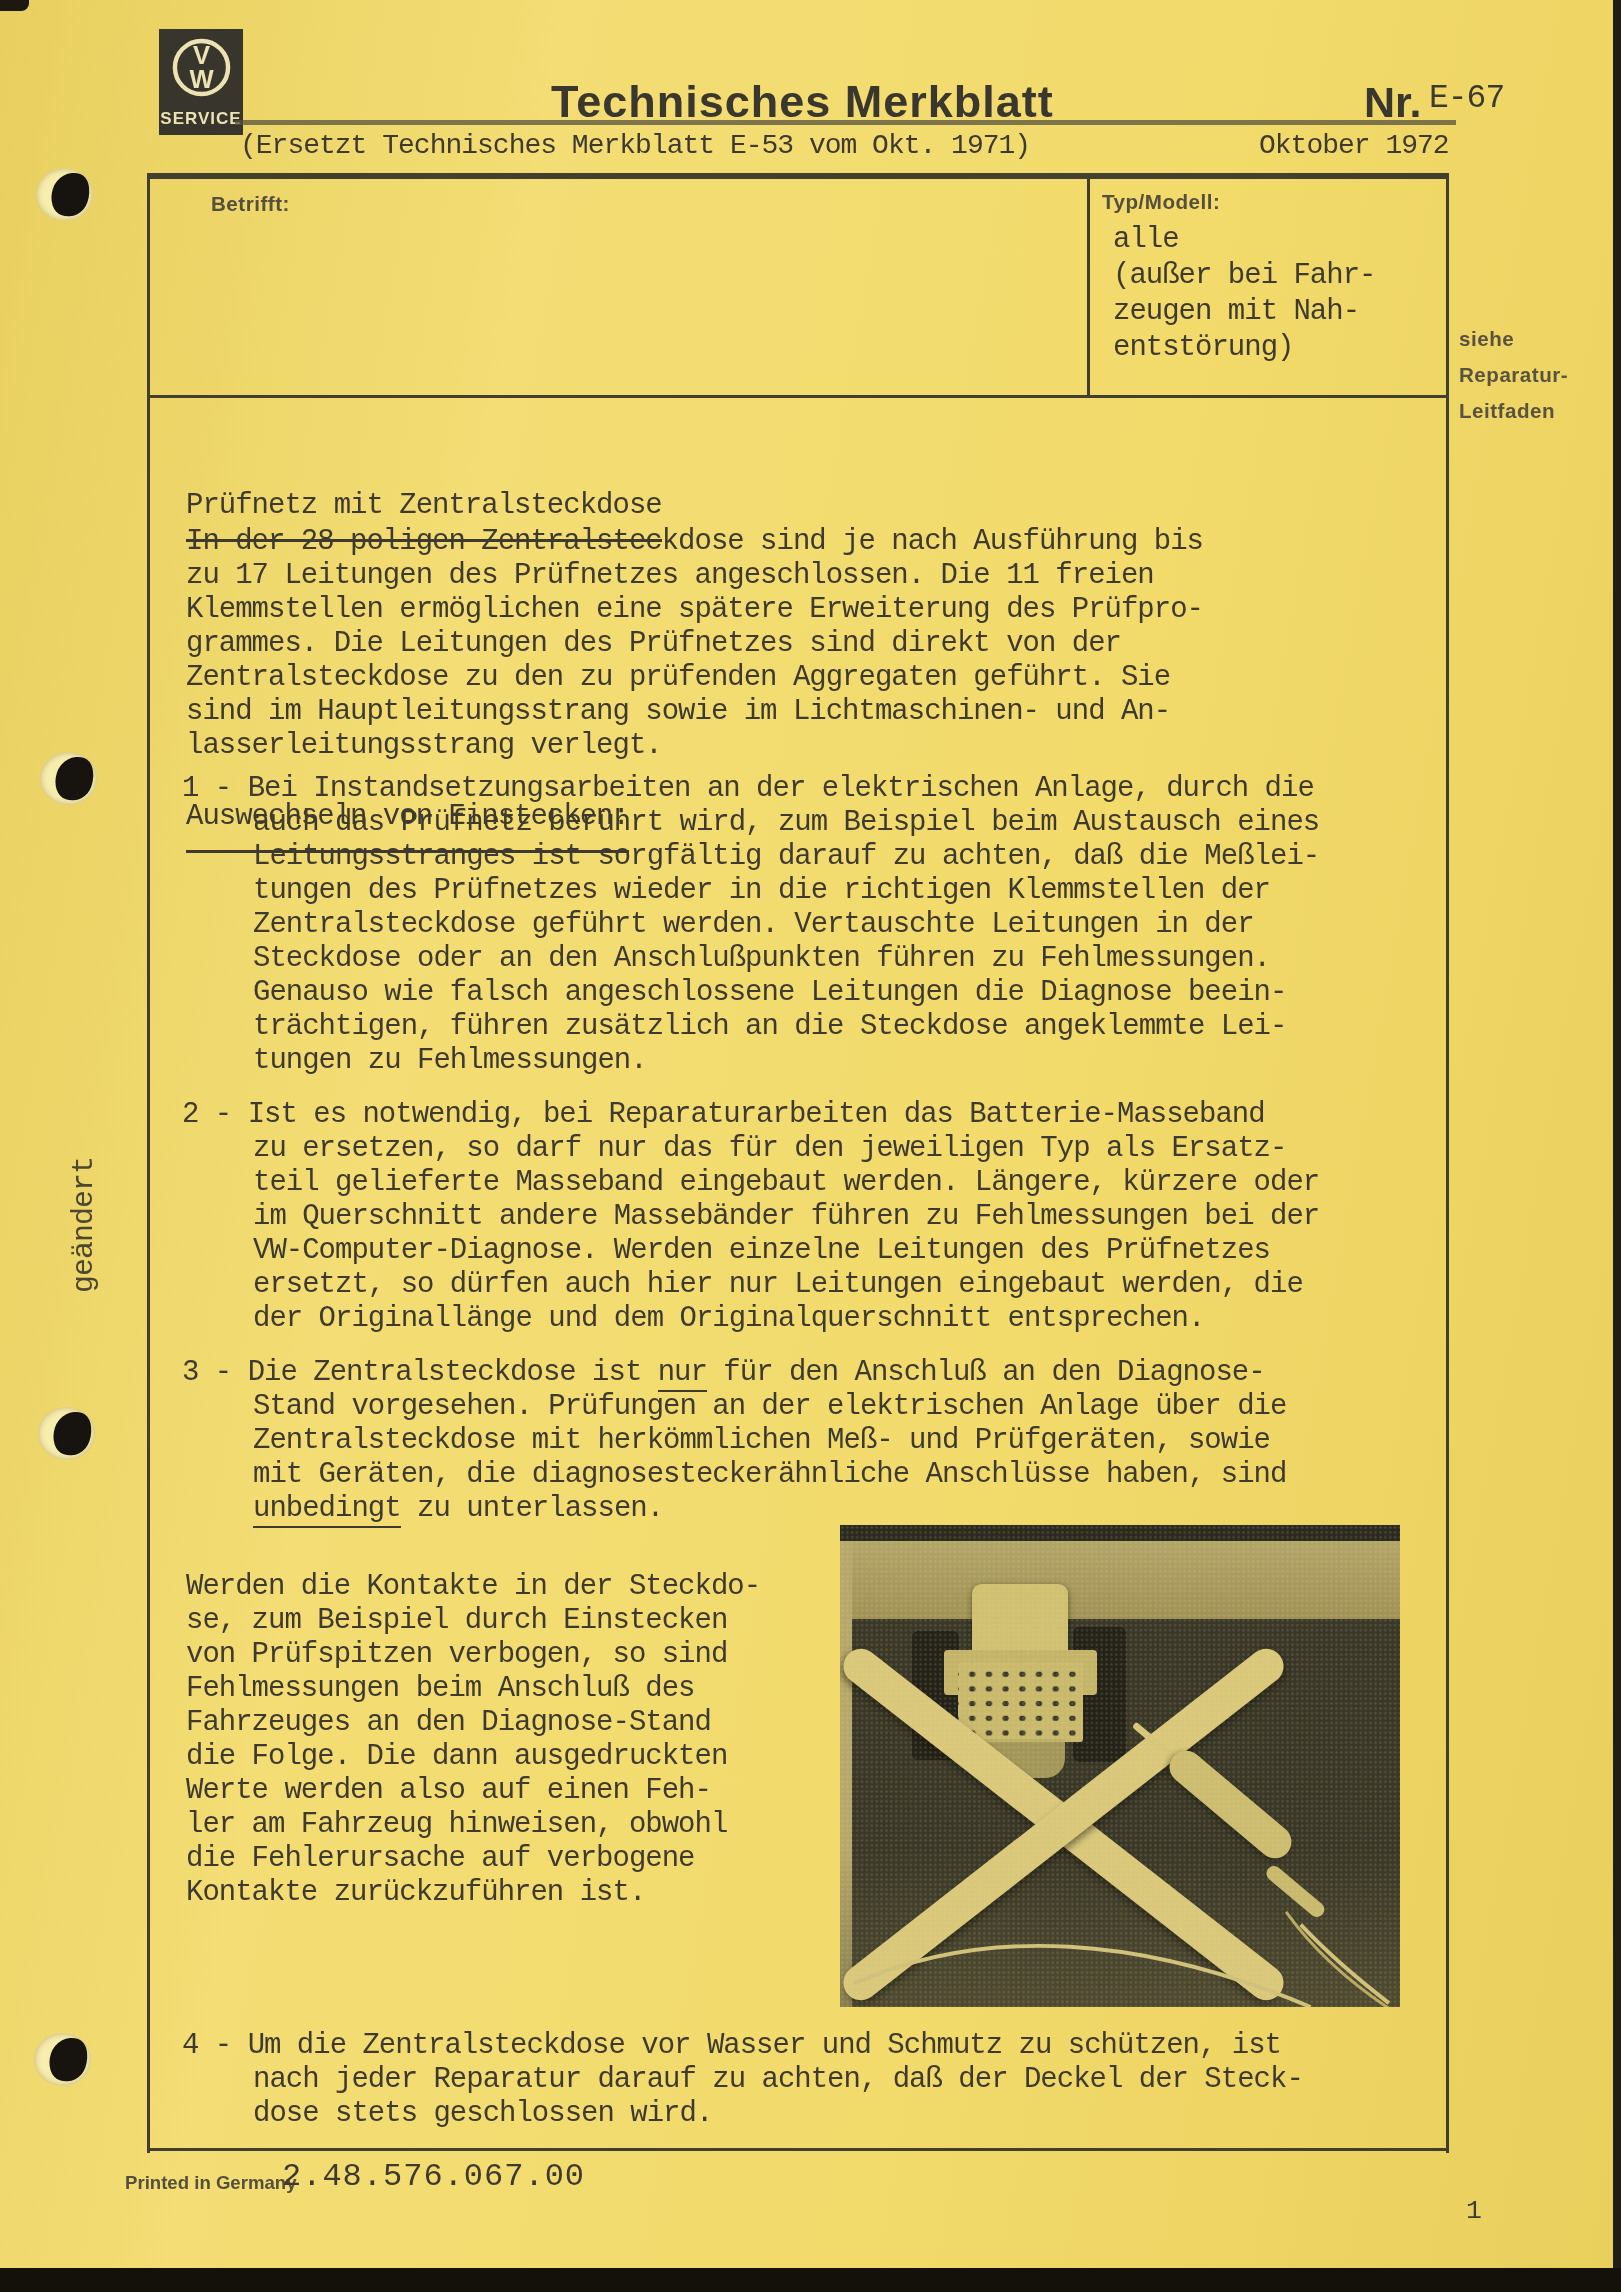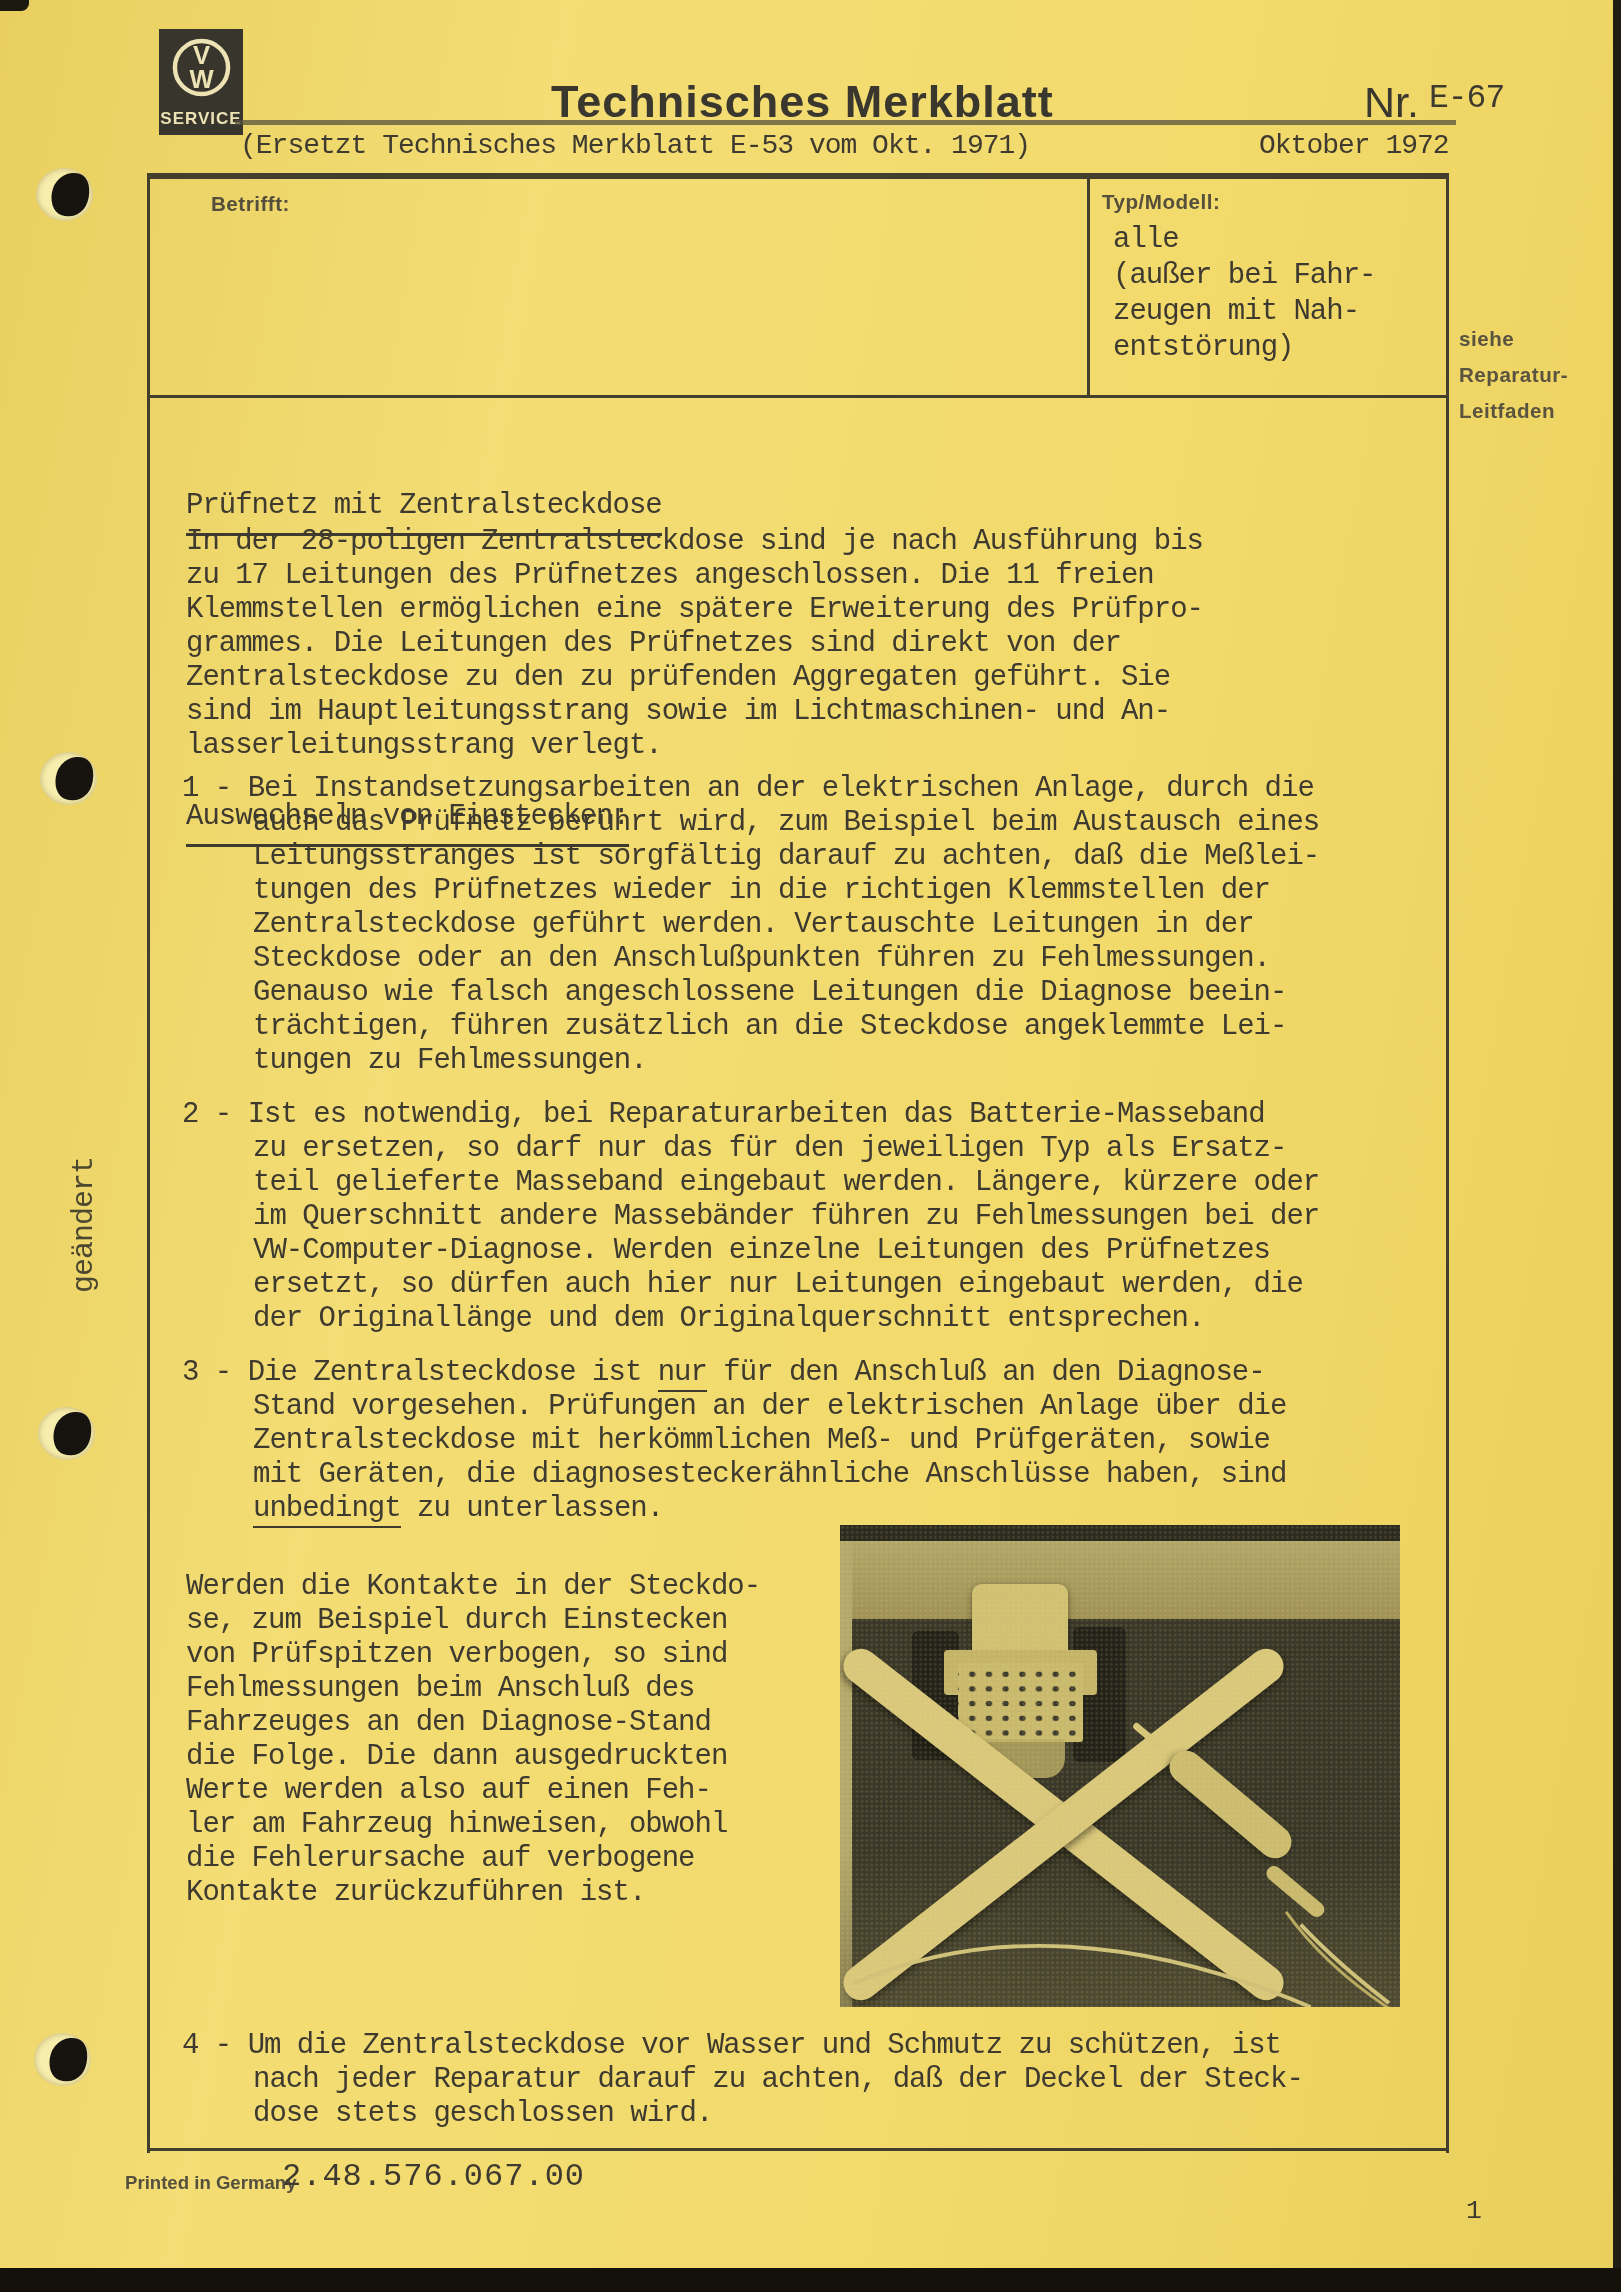--- a/index.html
+++ b/index.html
@@ -7,21 +7,21 @@
     position:relative;width:1621px;height:2293px;overflow:hidden;
     background:linear-gradient(100deg,#e8cf5f 0%,#f3dd74 28%,#f2da6b 62%,#e9cf5c 100%);
     font-family:"Liberation Sans",sans-serif;color:#3e3b31;
   }
   
   .tw{font-family:"Liberation Mono","DejaVu Sans Mono",monospace;font-size:29px;line-height:34px;color:#3e3a2f;white-space:pre-line;letter-spacing:-1px;}
   .abs{position:absolute;}
   .label{font-size:20.6px;font-weight:bold;color:#554f3c;letter-spacing:0.5px;}
   .rule{position:absolute;background:#433f2e;}
   .u{border-bottom:2.9px solid #3e3a2f;padding-bottom:1px;}
-  .hd-underline{display:inline-block;border-bottom:3.9px solid #3e3a2f;padding-bottom:10px;}
+  .hd-underline{display:inline-block;border-bottom:3.9px solid #3e3a2f;padding-bottom:16px;}
   
   .item{white-space:pre-line;padding-left:71px;text-indent:-71px;}
   .item + .item{margin-top:20px;}
   .item .num{display:inline;}
   
   .hole{position:absolute;width:57px;height:53px;border-radius:50%;background:#f7edad;box-shadow:inset 0 0 5.9px rgba(120,100,40,.45);}
   .hole .blob{position:absolute;left:15.7px;top:3.9px;width:37px;height:45px;background:#171410;border-radius:58% 42% 55% 45%/50% 55% 45% 50%;transform:rotate(18deg);}
   
   #photo{position:absolute;left:840px;top:1525px;width:560px;height:482px;background:#393729;overflow:hidden;}
   .beam{position:absolute;width:549px;height:35px;background:#d9c87c;border-radius:17.6px;box-shadow:0 3.9px 7.8px rgba(20,18,10,.5);}
@@ -55,21 +55,21 @@
       <circle cx="31" cy="31" r="27" fill="none" stroke="#ece2b4" stroke-width="4.5"></circle>
       <text x="31" y="27" text-anchor="middle" font-family="Liberation Sans, sans-serif" font-weight="bold" font-size="26" fill="#ece2b4">V</text>
       <text x="31" y="52" text-anchor="middle" font-family="Liberation Sans, sans-serif" font-weight="bold" font-size="26" fill="#ece2b4">W</text>
     </svg>
     <div class="svc">SERVICE</div>
   </div>
 
   <div class="abs" style="left:551px;top:76px;font-size:45px;font-weight:bold;color:#3a372e;letter-spacing:1px;">Technisches Merkblatt</div>
   <div class="abs" style="left:235px;top:120px;width:1221px;height:4.9px;background:#57513d;opacity:.75;"></div>
 
-  <div class="abs" style="left:1364px;top:78px;font-size:43px;font-weight:normal;color:#3a372e;">Nr.</div>
+  <div class="abs" style="left:1364px;top:78px;font-size:43px;font-weight:bold;color:#3a372e;">Nr.</div>
   <div class="abs tw" style="left:1429px;top:82px;font-size:33px;">E-67</div>
 
   <div class="abs tw" style="left:240px;top:129px;font-size:28px;">(Ersetzt Technisches Merkblatt E-53 vom Okt. 1971)</div>
   <div class="abs tw" style="left:1259px;top:129px;font-size:28px;">Oktober 1972</div>
 
   <div class="rule" style="left:147px;top:173px;width:1302px;height:5.9px;"></div>
   <div class="rule" style="left:147px;top:173px;width:2.9px;height:1980px;"></div>
   <div class="rule" style="left:1446px;top:173px;width:2.9px;height:1980px;"></div>
   <div class="rule" style="left:147px;top:395px;width:1302px;height:2.9px;"></div>
   <div class="rule" style="left:1087px;top:178px;width:2.9px;height:217px;"></div>

